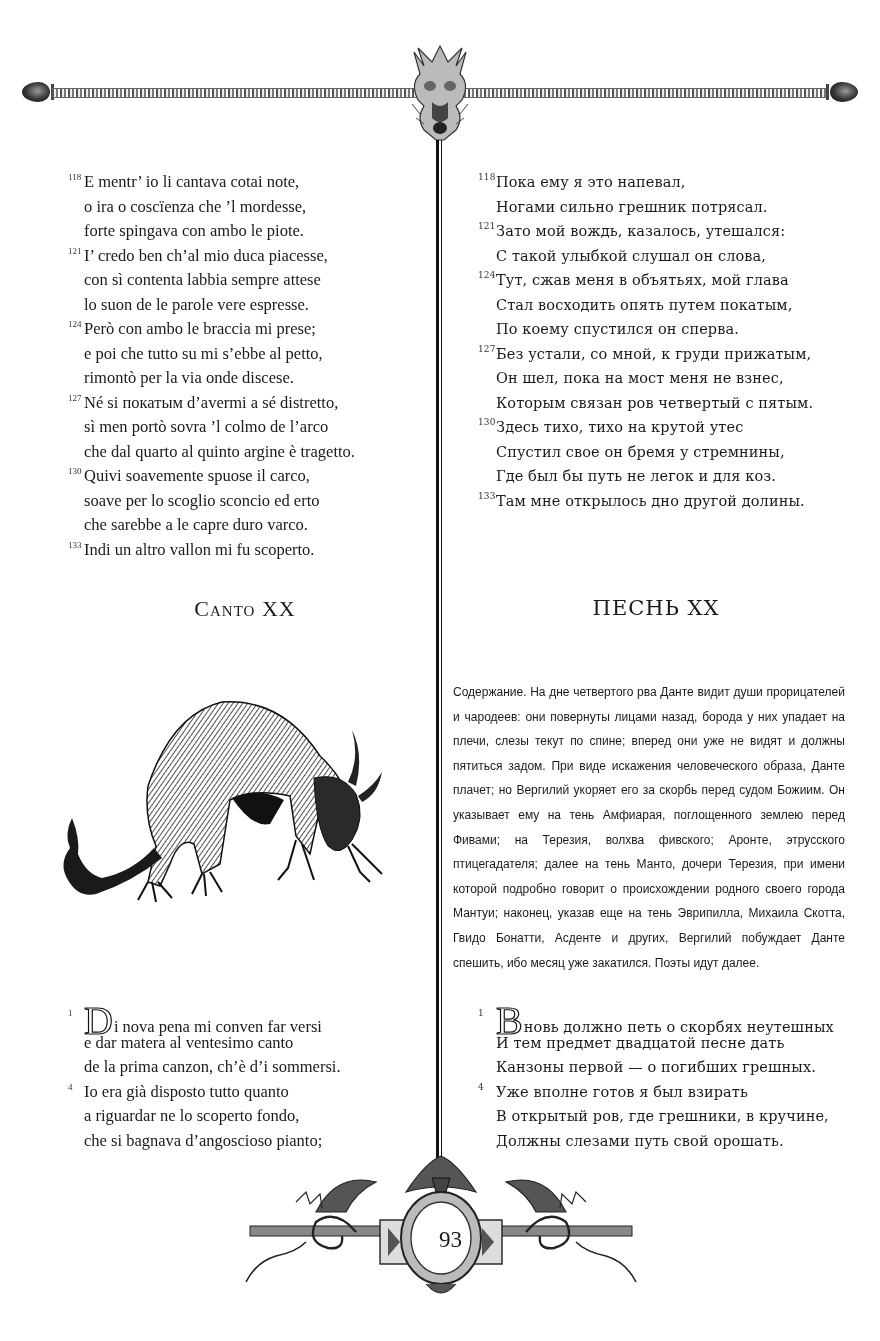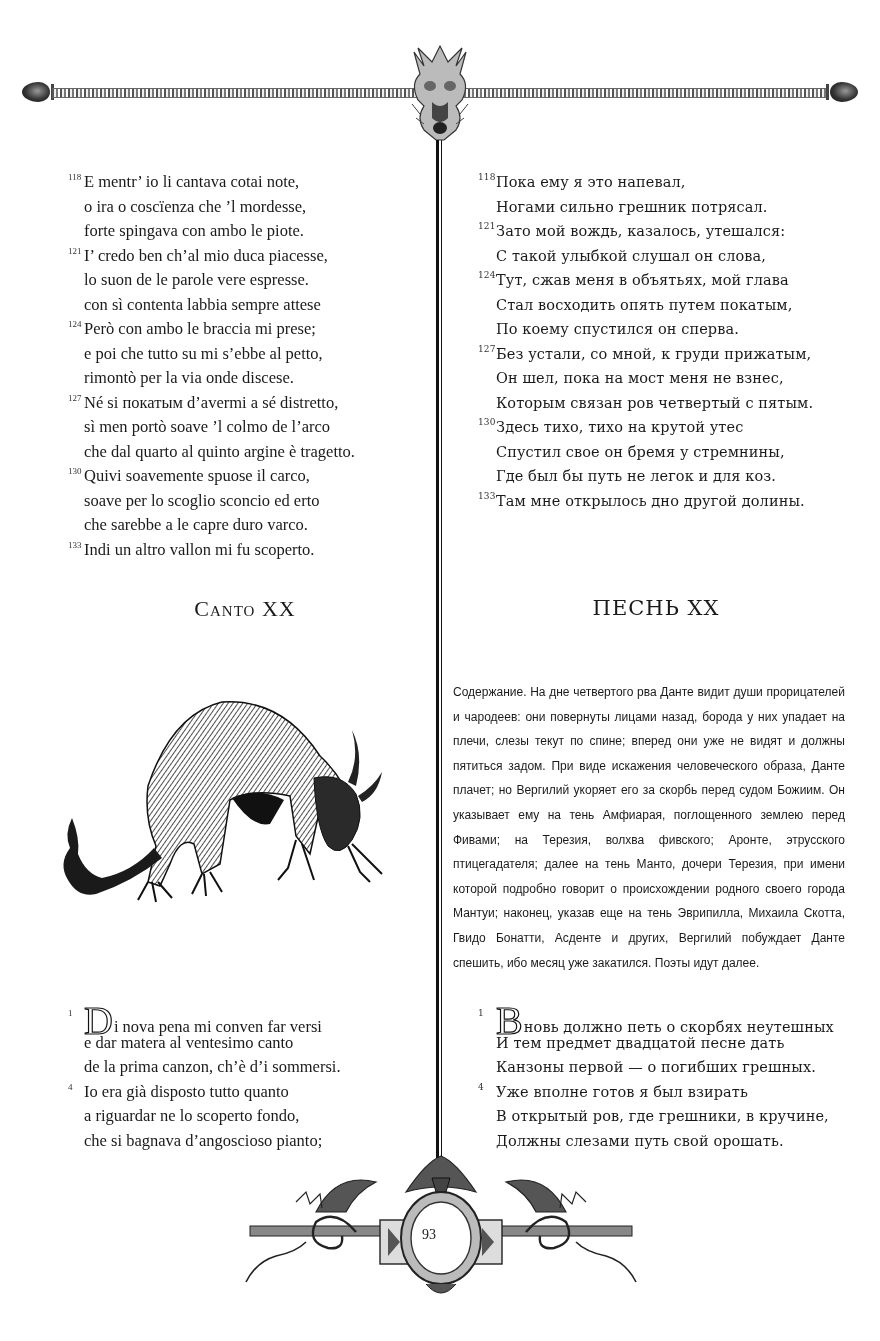--- a/index.html
+++ b/index.html
@@ -43,21 +43,21 @@
 
     .summary { position: absolute; left: 453px; top: 680px; width: 392px;
       font-family: Liberation Sans, sans-serif; font-size: 12px; line-height: 24.6px; text-align: justify; }
 
     .illustration { position: absolute; left: 52px; top: 668px; width: 352px; height: 238px; }
     .dropcap { font-size: 40px; line-height: 30px; vertical-align: -2px; font-family: "Liberation Serif", serif; margin-right: 1px;
       color: #fff; -webkit-text-stroke: 1.2px #111; }
 
     
     .bottom-ornament { position: absolute; left: 236px; top: 1152px; width: 410px; height: 160px; }
-    .page-number { position: absolute; left: 422px; top: 1227px; width: 40px; text-align: left; font-size: 14px; }
+    .page-number { position: absolute; left: 422px; top: 1227px; width: 40px; text-align: right; font-size: 23px; }
   </style>
 </head>
 <body>
 
 <div class="top-rule">
   <div class="finial left"></div>
   <div class="chain"></div>
   <div class="finial right"></div>
 </div>
 <svg class="mask" viewBox="0 0 72 100">
@@ -72,31 +72,31 @@
 <div class="divider"></div>
 
 <div class="col col-left" style="top:170px;">
   <div>
     <div class="line"><span class="num">118</span><span>E mentr’ io li cantava cotai note,</span></div>
     <div class="line"><span>o ira o coscïenza che ’l mordesse,</span></div>
     <div class="line"><span>forte spingava con ambo le piote.</span></div>
   </div>
   <div>
     <div class="line"><span class="num">121</span><span>I’ credo ben ch’al mio duca piacesse,</span></div>
+    <div class="line"><span>con sì contenta labbia sempre attese</span></div>
     <div class="line"><span>lo suon de le parole vere espresse.</span></div>
-    <div class="line"><span>con sì contenta labbia sempre attese</span></div>
   </div>
   <div>
     <div class="line"><span class="num">124</span><span>Però con ambo le braccia mi prese;</span></div>
     <div class="line"><span>e poi che tutto su mi s’ebbe al petto,</span></div>
     <div class="line"><span>rimontò per la via onde discese.</span></div>
   </div>
   <div>
     <div class="line"><span class="num">127</span><span>Né si покатым d’avermi a sé distretto,</span></div>
-    <div class="line"><span>sì men portò soave ’l colmo de l’arco</span></div>
+    <div class="line"><span>sì men portò sovra ’l colmo de l’arco</span></div>
     <div class="line"><span>che dal quarto al quinto argine è tragetto.</span></div>
   </div>
   <div>
     <div class="line"><span class="num">130</span><span>Quivi soavemente spuose il carco,</span></div>
     <div class="line"><span>soave per lo scoglio sconcio ed erto</span></div>
     <div class="line"><span>che sarebbe a le capre duro varco.</span></div>
   </div>
   <div>
     <div class="line"><span class="num">133</span><span>Indi un altro vallon mi fu scoperto.</span></div>
   </div>

